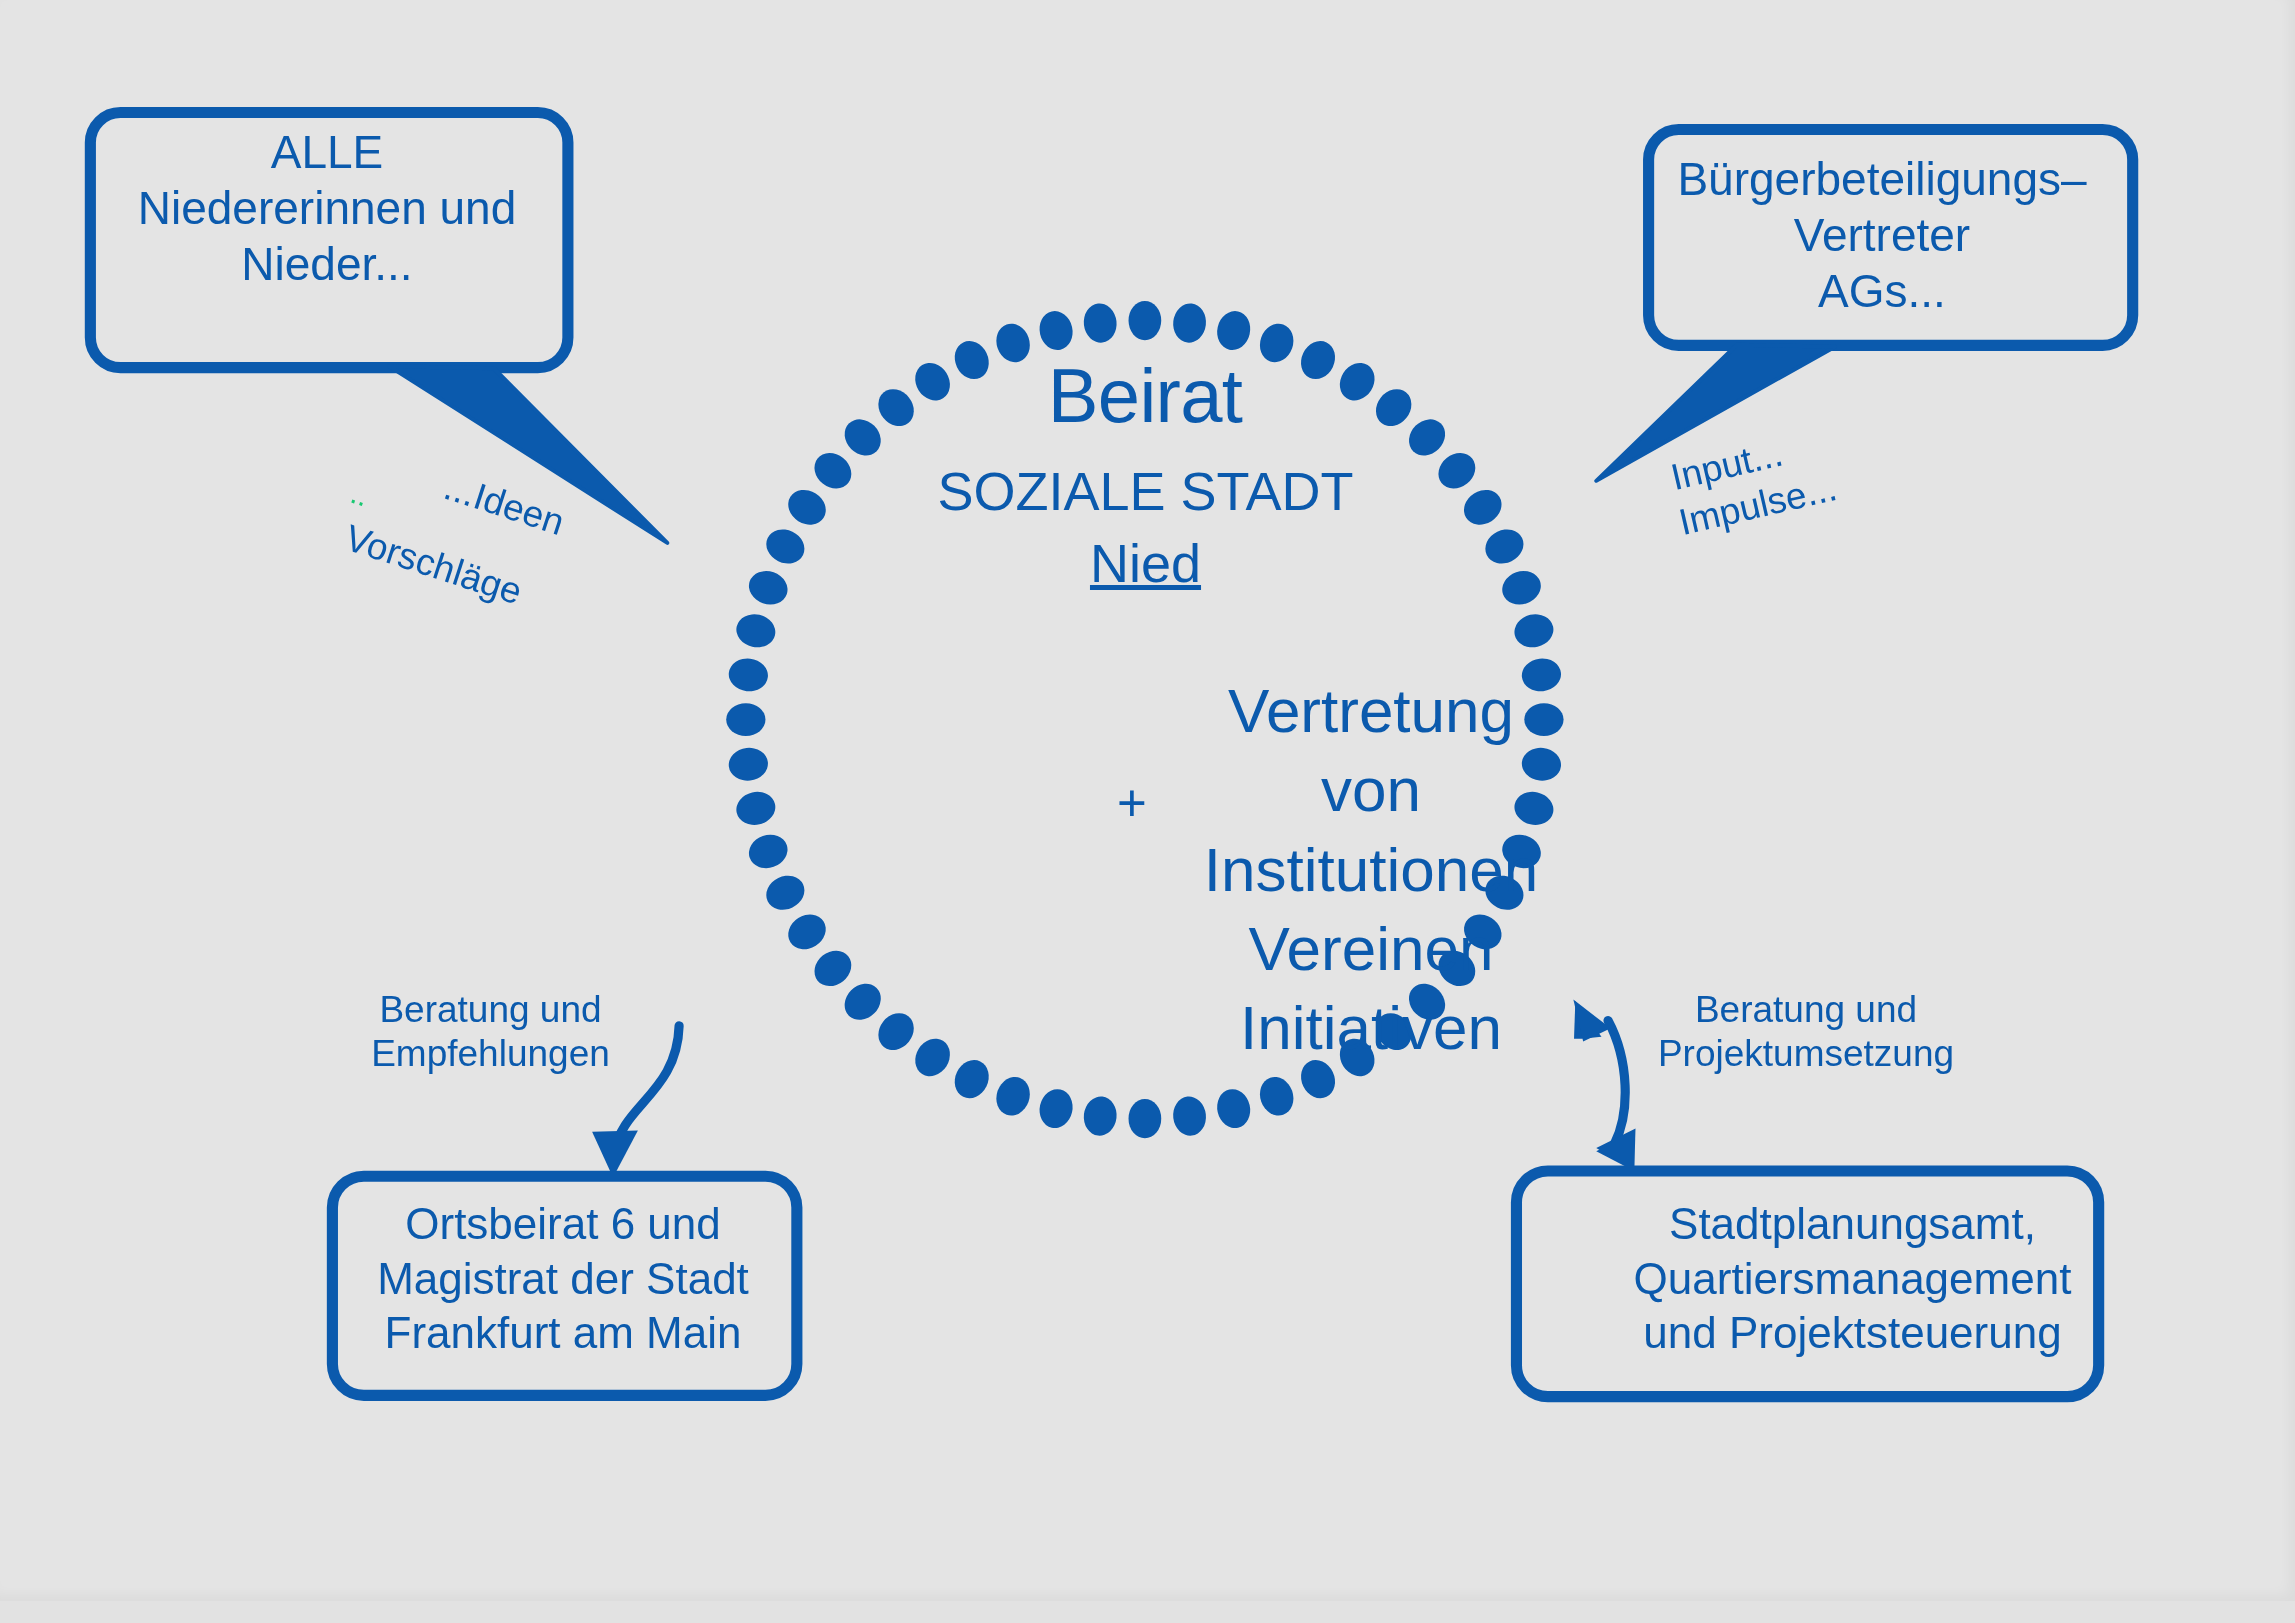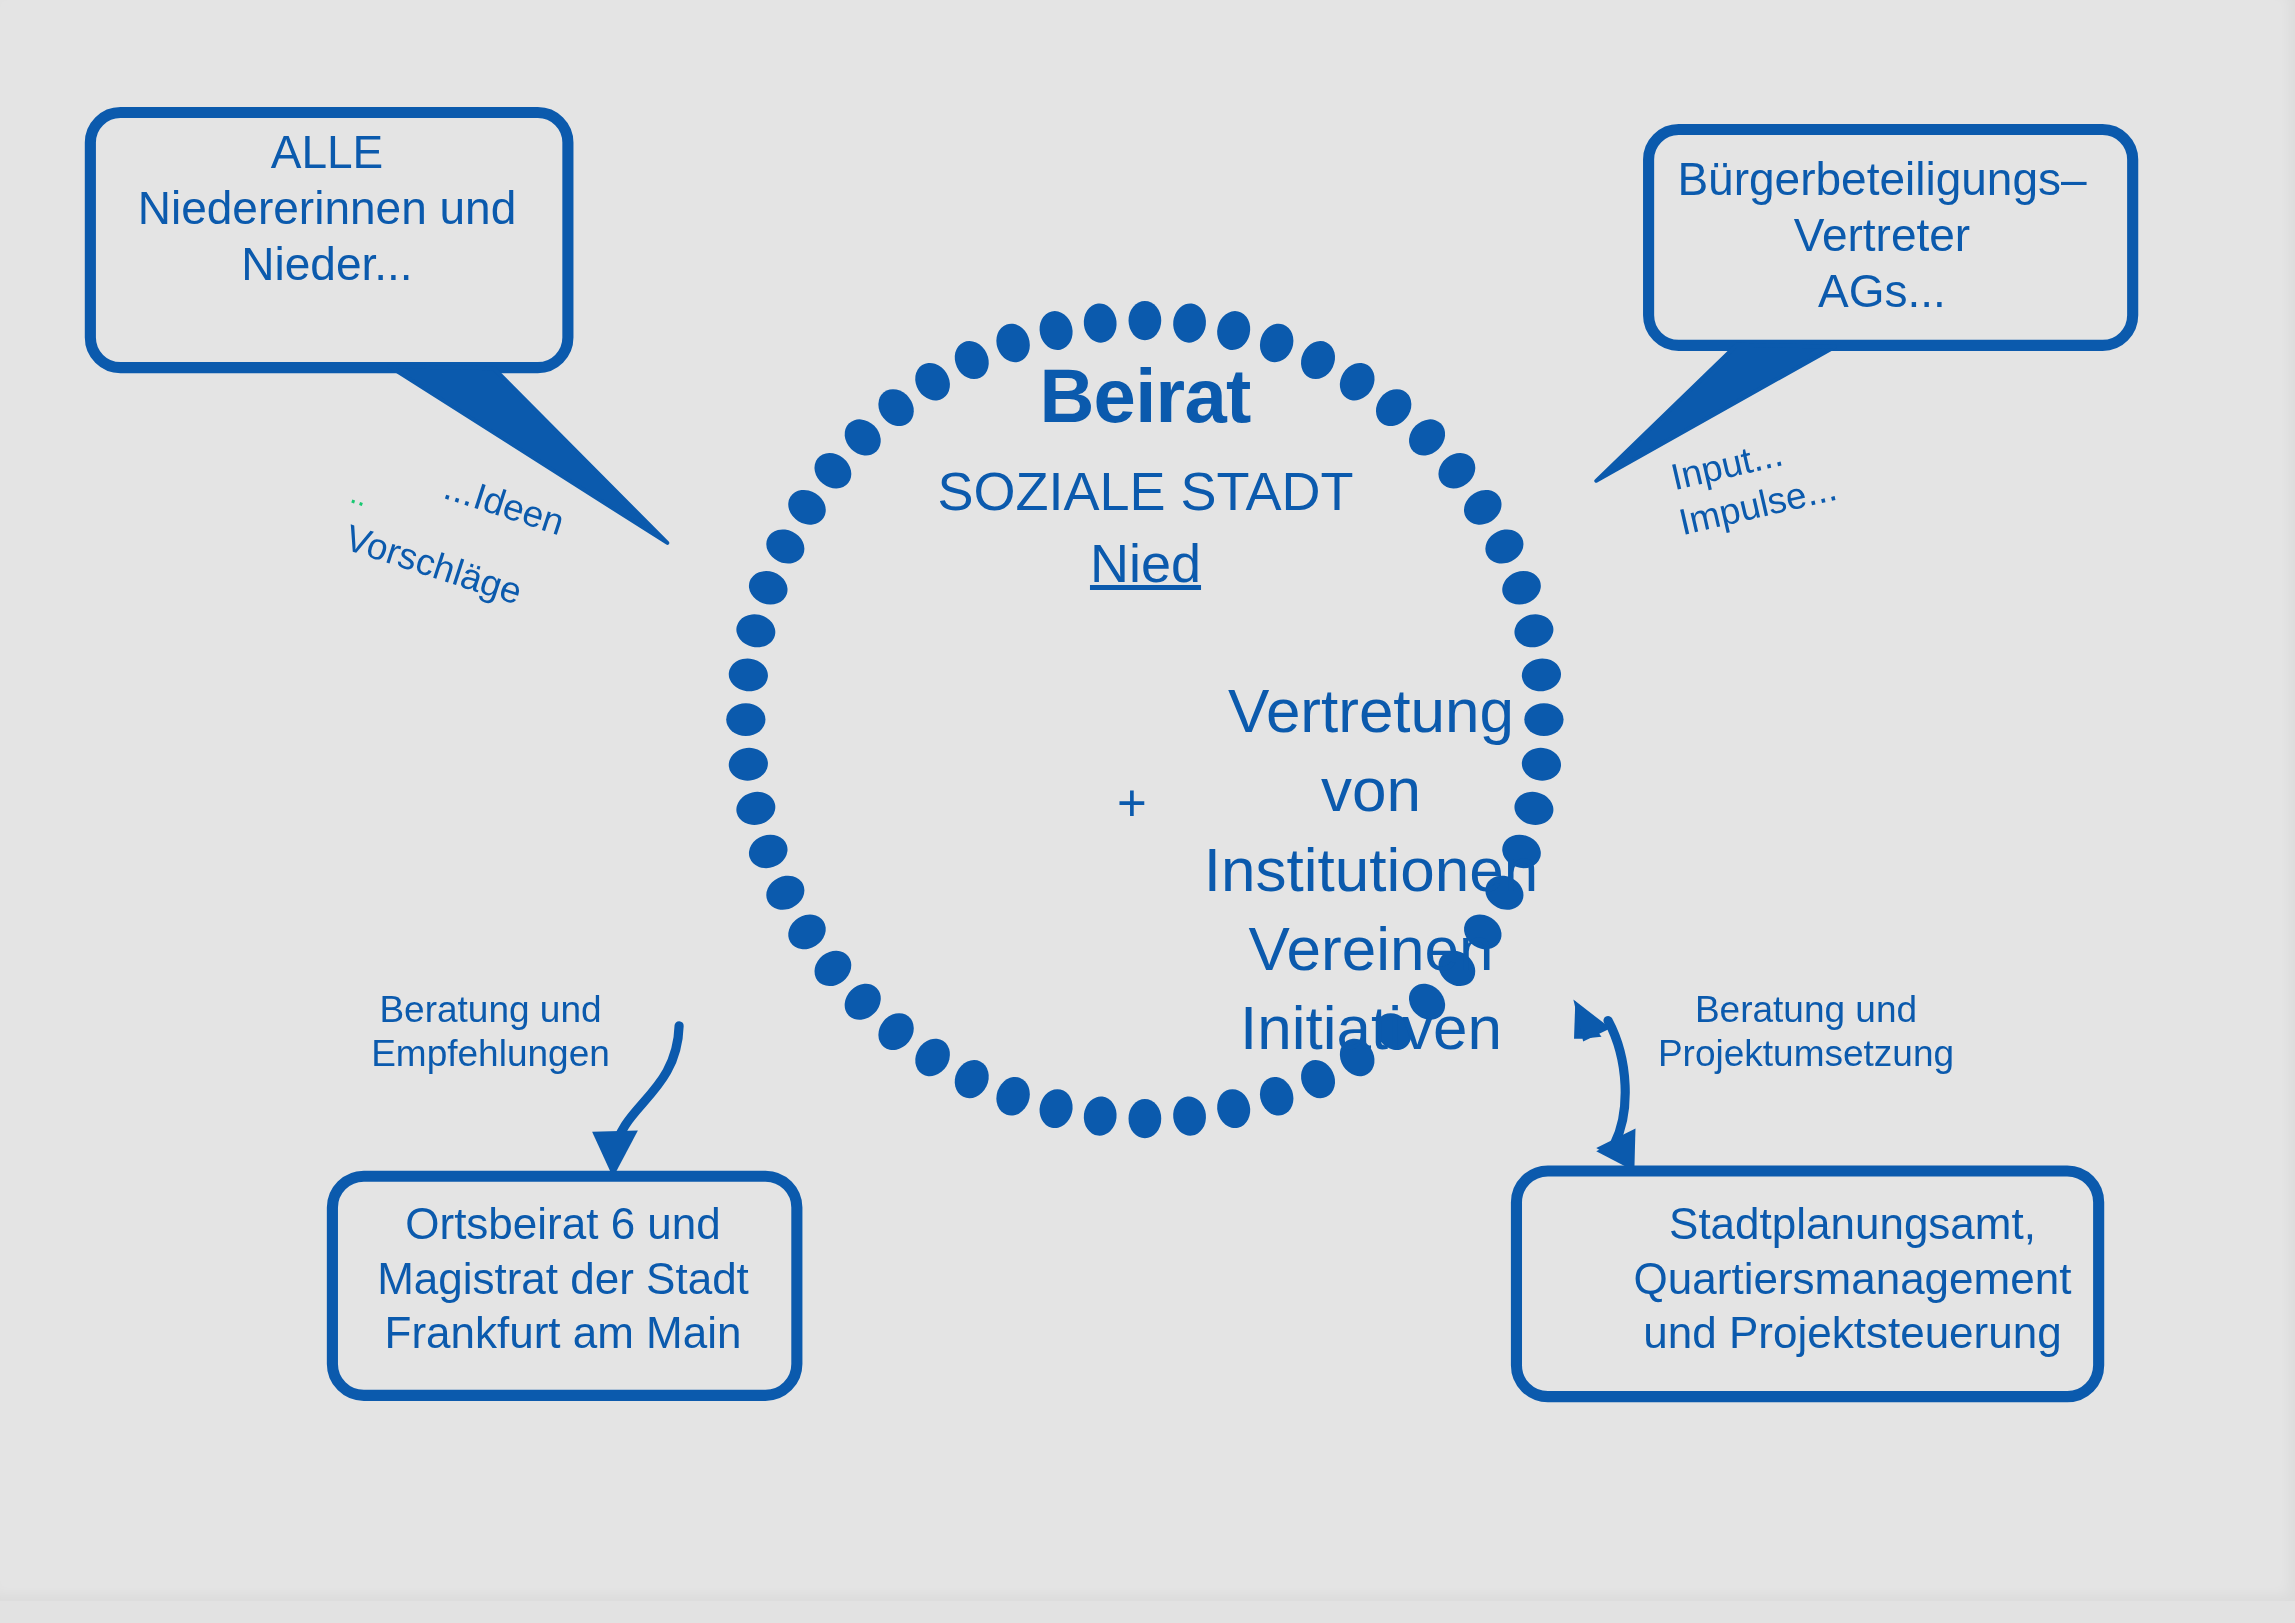--- a/index.html
+++ b/index.html
@@ -54,21 +54,21 @@
     width: 452px;
     font-size: 46px;
     line-height: 1.22;
   }
 
   
   #circle-title {
     left: 818px; top: 353px;
     width: 654px;
     font-size: 76px;
-    font-weight: bold;
+    font-weight: normal;
     letter-spacing: -0.7px;
   }
   #circle-sub1 {
     left: 805px; top: 461px;
     width: 681px;
     font-size: 54px;
   }
   #circle-sub2 {
     left: 805px; top: 533px;
     width: 681px;

